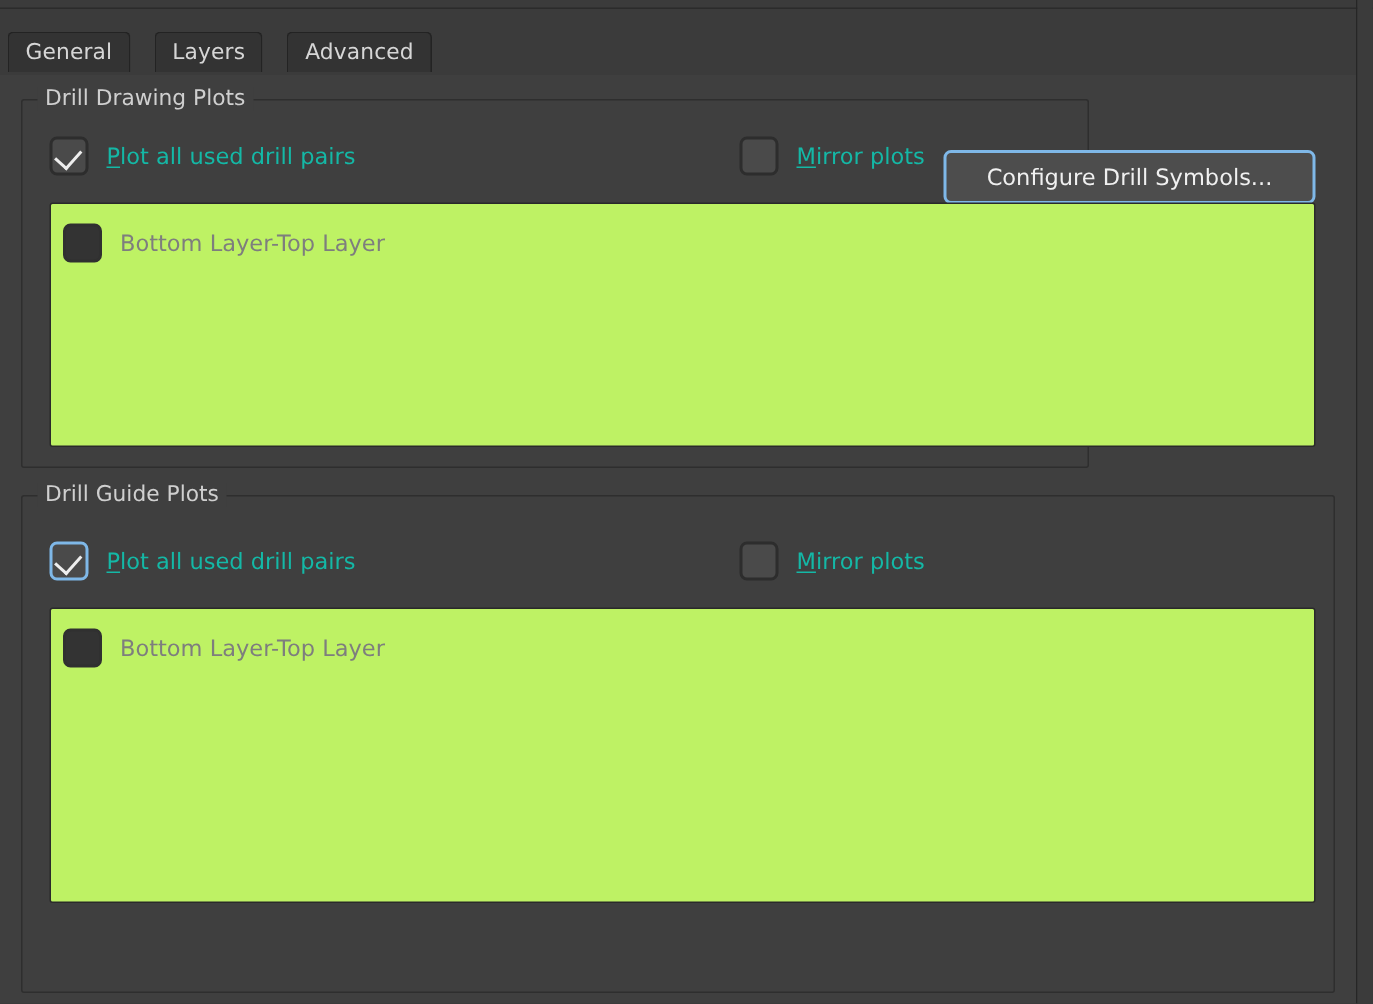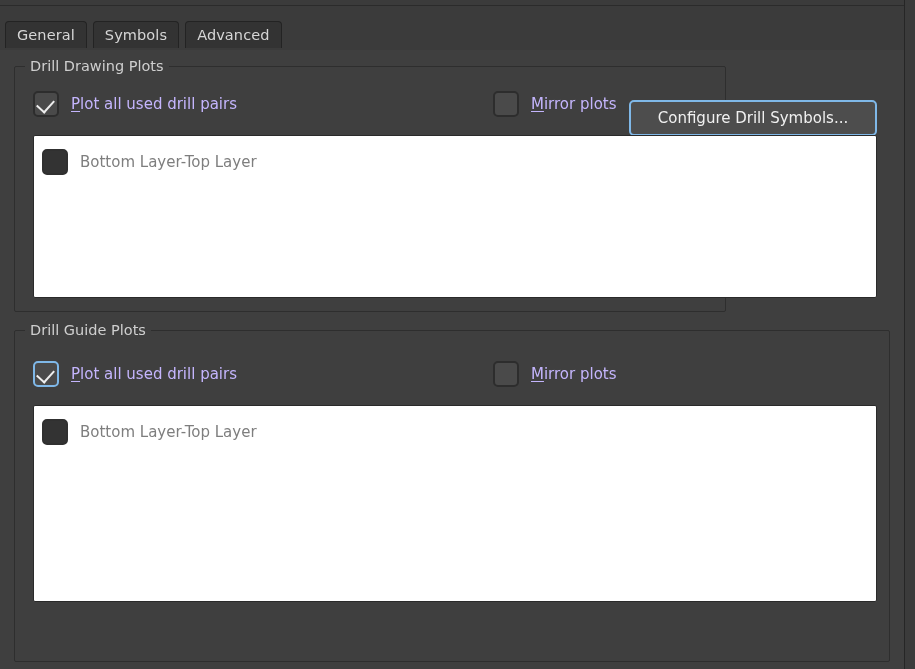--- a/index.html
+++ b/index.html
@@ -53,21 +53,21 @@
   .tabbar-baseline {
     position: absolute;
     left: 0; top: 48px;
     width: 904px; height: 2px;
     background: #3b3b3b;
   }
   .tab {
     height: 29px;
     line-height: 27px;
     padding: 0 11px;
-    margin-right: 6px;
+    margin-right: 16px;
     font-size: 14.5px;
     color: #d6d6d6;
     background: #333333;
     border: 1px solid #232323;
     border-bottom: none;
     border-radius: 4px 4px 0 0;
     white-space: nowrap;
     letter-spacing: 0.1px;
     user-select: none;
   }
@@ -132,21 +132,21 @@
     position: absolute;
     left: 5px; top: 3px;
     width: 11px; height: 16px;
     border: solid #eeeeee;
     border-width: 0 2.4px 2.4px 0;
     transform: rotate(42deg);
   }
   .cb-label {
     margin-left: 12px;
     font-size: 15px;
-    color: #c4b5fd;
+    color: #14b8a6;
     white-space: nowrap;
     user-select: none;
   }
   .cb-label .mn {
     text-decoration: underline;
     text-underline-offset: 2px;
   }
 
   
   .pushbtn {
@@ -162,21 +162,21 @@
     align-items: center;
     justify-content: center;
     white-space: nowrap;
     user-select: none;
     cursor: default;
   }
 
   
   .listbox {
     position: absolute;
-    background: #ffffff;
+    background: #bef264;
     border: 1px solid #2a2a2a;
     border-radius: 2px;
     overflow: hidden;
     text-align: center;
   }
   .list-item {
     display: flex;
     align-items: center;
     padding: 9px 0 0 8px;
     height: 42px;
@@ -189,21 +189,21 @@
     user-select: none;
   }
 </style>
 </head>
 <body>
 
 <div class="top-strip"></div>
 
 <div class="tabbar">
   <div class="tab">General</div>
-  <div class="tab">Symbols</div>
+  <div class="tab">Layers</div>
   <div class="tab">Advanced</div>
 </div>
 <div class="tabbar-baseline"></div>
 
 <div class="page">
 
   <div class="groupbox" id="group-drawing">
     <div class="gb-title">Drill Drawing Plots</div>
 
     <div class="check-row" style="left:18px; top:24px;">

